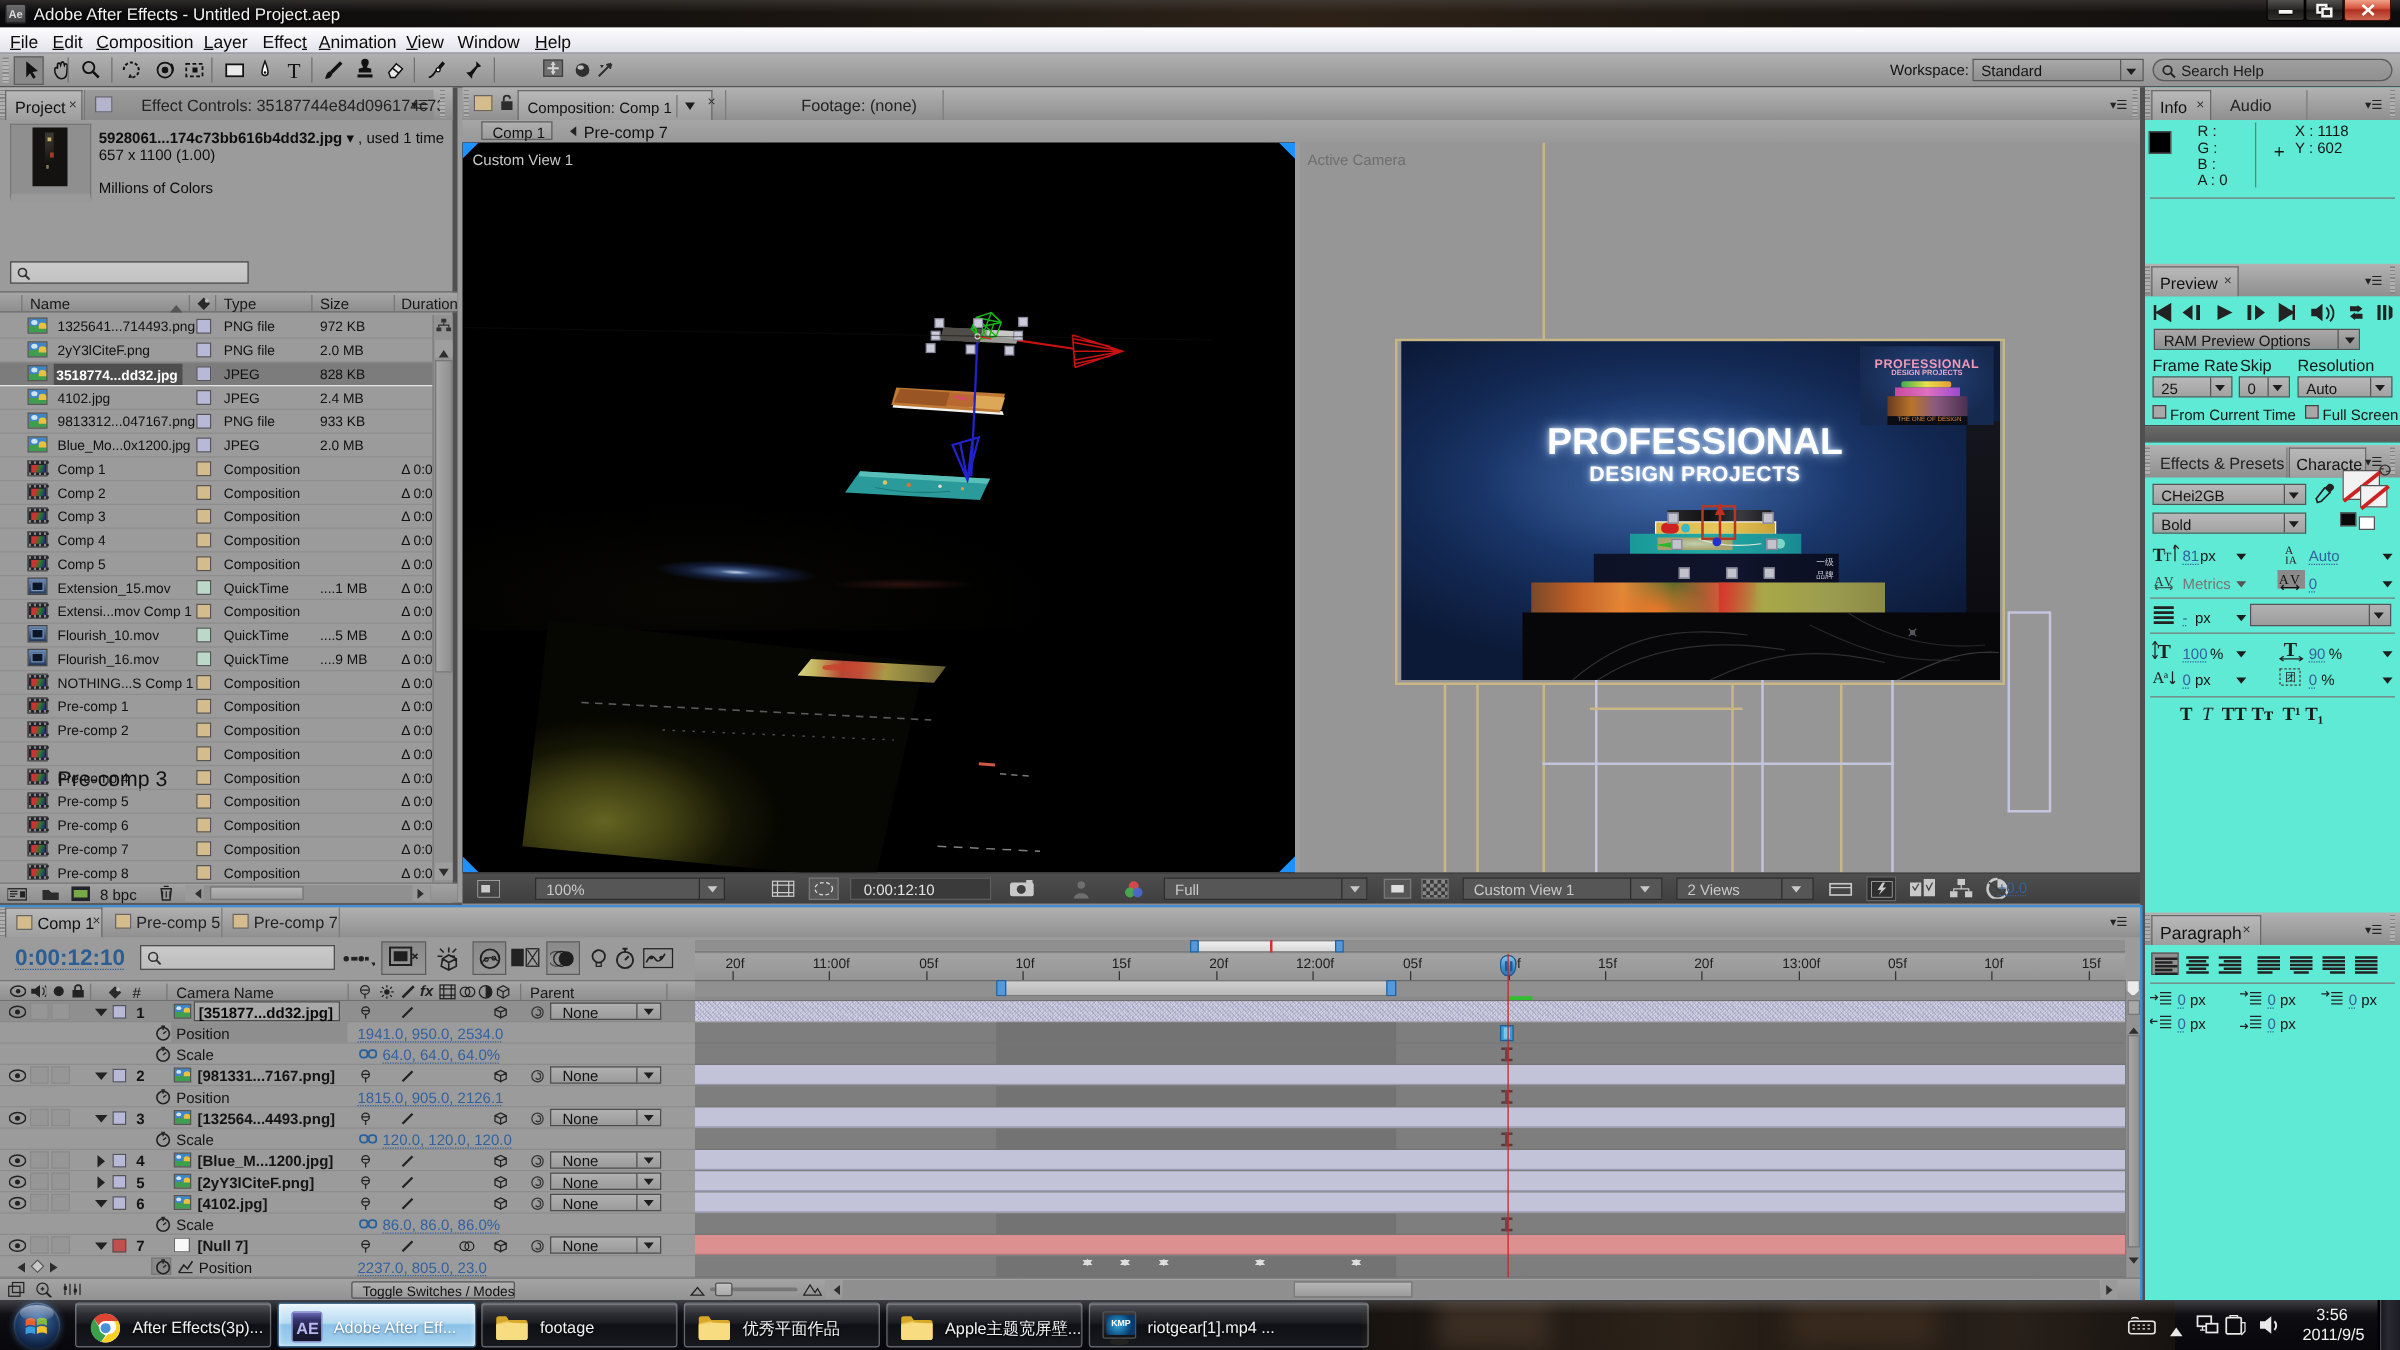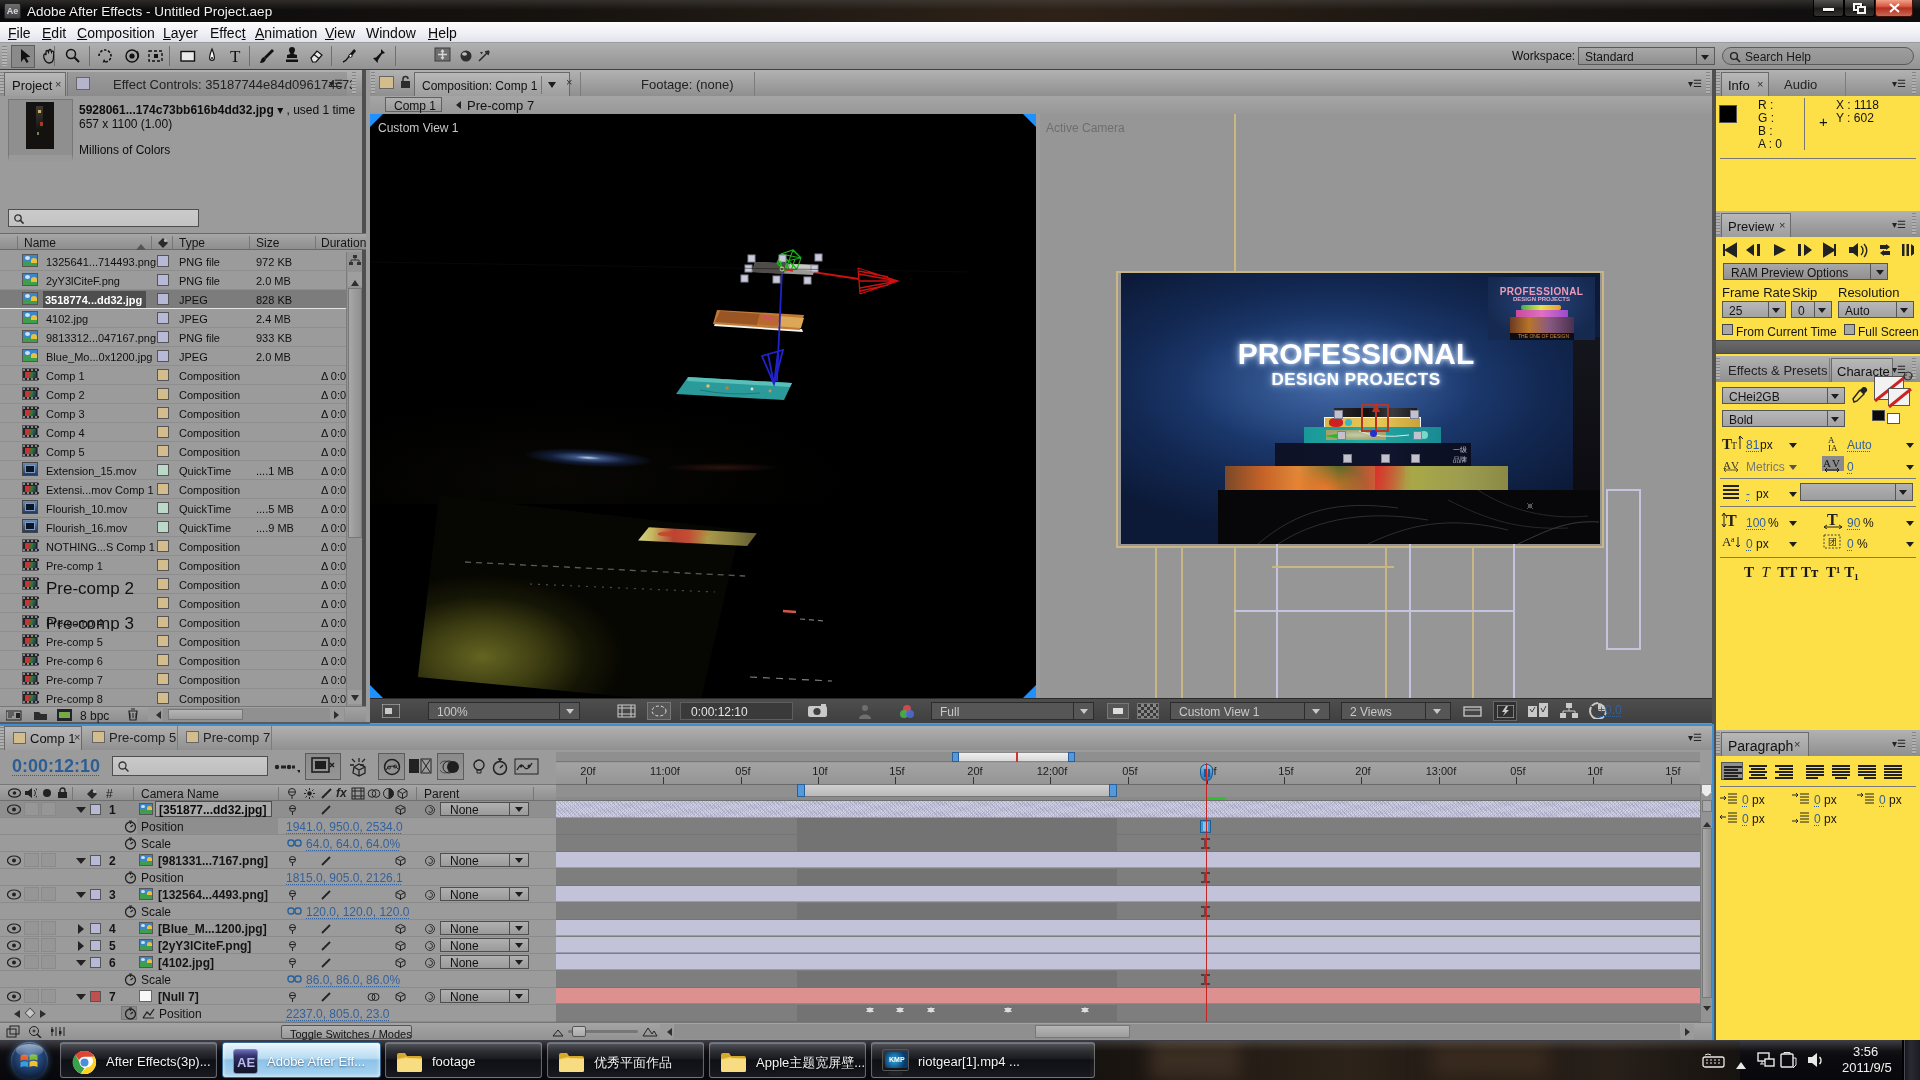--- a/index.html
+++ b/index.html
@@ -395,21 +395,21 @@
       <div class="ab" style="left:157px;top:3px;width:12px;height:12px;background:#d5bc8c;border:1px solid #555"></div>
       <span class="tx" style="left:179px;top:4px;color:#101010;font-size:11px">Composition</span>
       <span class="tx" style="left:321px;top:4px;color:#101010;font-size:11px">Δ 0:00:3</span>
     </div>
     <div class="ab" style="left:0;top:505px;width:352px;height:19px;border-bottom:1px solid #8e8e8e">
       <div class="ab" style="left:22px;top:2px;width:16px;height:13px;background:#23232b;border:1px solid #555">
         <div class="ab" style="left:0;top:0;width:16px;height:2px;background:repeating-linear-gradient(90deg,#888 0 2px,#23232b 2px 4px)"></div>
         <div class="ab" style="left:0;top:9px;width:16px;height:2px;background:repeating-linear-gradient(90deg,#888 0 2px,#23232b 2px 4px)"></div>
         <div class="ab" style="left:2px;top:3px;width:11px;height:6px;background:linear-gradient(110deg,#c33 30%,#2a7a2a 60%,#228)"></div>
       </div>
-      <span class="tx" style="left:46px;top:4px;color:#101010;font-size:17px">Pre-comp 2</span>
+      <span class="tx" style="left:46px;top:4px;color:#101010;font-size:11px">Pre-comp 2</span>
       <div class="ab" style="left:157px;top:3px;width:12px;height:12px;background:#d5bc8c;border:1px solid #555"></div>
       <span class="tx" style="left:179px;top:4px;color:#101010;font-size:11px">Composition</span>
       <span class="tx" style="left:321px;top:4px;color:#101010;font-size:11px">Δ 0:00:3</span>
     </div>
     <div class="ab" style="left:0;top:524px;width:352px;height:19px;border-bottom:1px solid #8e8e8e">
       <div class="ab" style="left:22px;top:2px;width:16px;height:13px;background:#23232b;border:1px solid #555">
         <div class="ab" style="left:0;top:0;width:16px;height:2px;background:repeating-linear-gradient(90deg,#888 0 2px,#23232b 2px 4px)"></div>
         <div class="ab" style="left:0;top:9px;width:16px;height:2px;background:repeating-linear-gradient(90deg,#888 0 2px,#23232b 2px 4px)"></div>
         <div class="ab" style="left:2px;top:3px;width:11px;height:6px;background:linear-gradient(110deg,#c33 30%,#2a7a2a 60%,#228)"></div>
       </div>
@@ -724,21 +724,21 @@
       </svg>
       <svg class="icon" style="left:1218px;top:3px" width="20" height="17">
         <path d="M10 1 a8 8 0 0 1 8 8 l-8 0 Z" fill="#c9c9c9"></path>
         <path d="M10 1 a8 8 0 1 0 8 8" fill="none" stroke="#c9c9c9" stroke-width="2"></path>
         <path d="M3 4 l14 10" stroke="#3f3f3f" stroke-width="1.5"></path>
       </svg>
       <span class="tx blu" style="left:1228px;top:4px">+0.0</span>
     </div>
     <div class="ab" style="left:0;top:653px;width:1342px;height:3px;background:#8c8c8c"></div>
   </div>
-<div class="ab" style="left:1716px;top:70px;width:204px;height:970px;background:#fde047">
+<div class="ab" style="left:1716px;top:70px;width:204px;height:970px;background:#5eead4">
     <div class="ab" style="left:0;top:0;width:204px;height:26px;background:linear-gradient(#b2b2b2,#8f8f8f)">
       <div class="ab" style="left:0;top:2px;width:4px;height:22px;background:repeating-linear-gradient(#858585 0 1px,#b0b0b0 1px 3px)"></div>
       <div class="ab" style="left:5px;top:2px;width:48px;height:24px;background:linear-gradient(#b8b8b8,#9e9e9e);border:1px solid #6a6a6a;border-bottom:none">
         <span class="tx" style="left:6px;top:5px;font-size:13px;color:#111">Info</span>
         <span class="tx" style="left:35px;top:5px;color:#333;font-size:11px">×</span>
       </div>
       <div class="ab" style="left:54px;top:2px;width:76px;height:24px;border-right:1px solid #7c7c7c">
         <span class="tx" style="left:14px;top:5px;font-size:13px;color:#222">Audio</span>
       </div>
       <div class="tx" style="left:176px;top:8px;color:#222;font-size:10px">▾☰</div>

